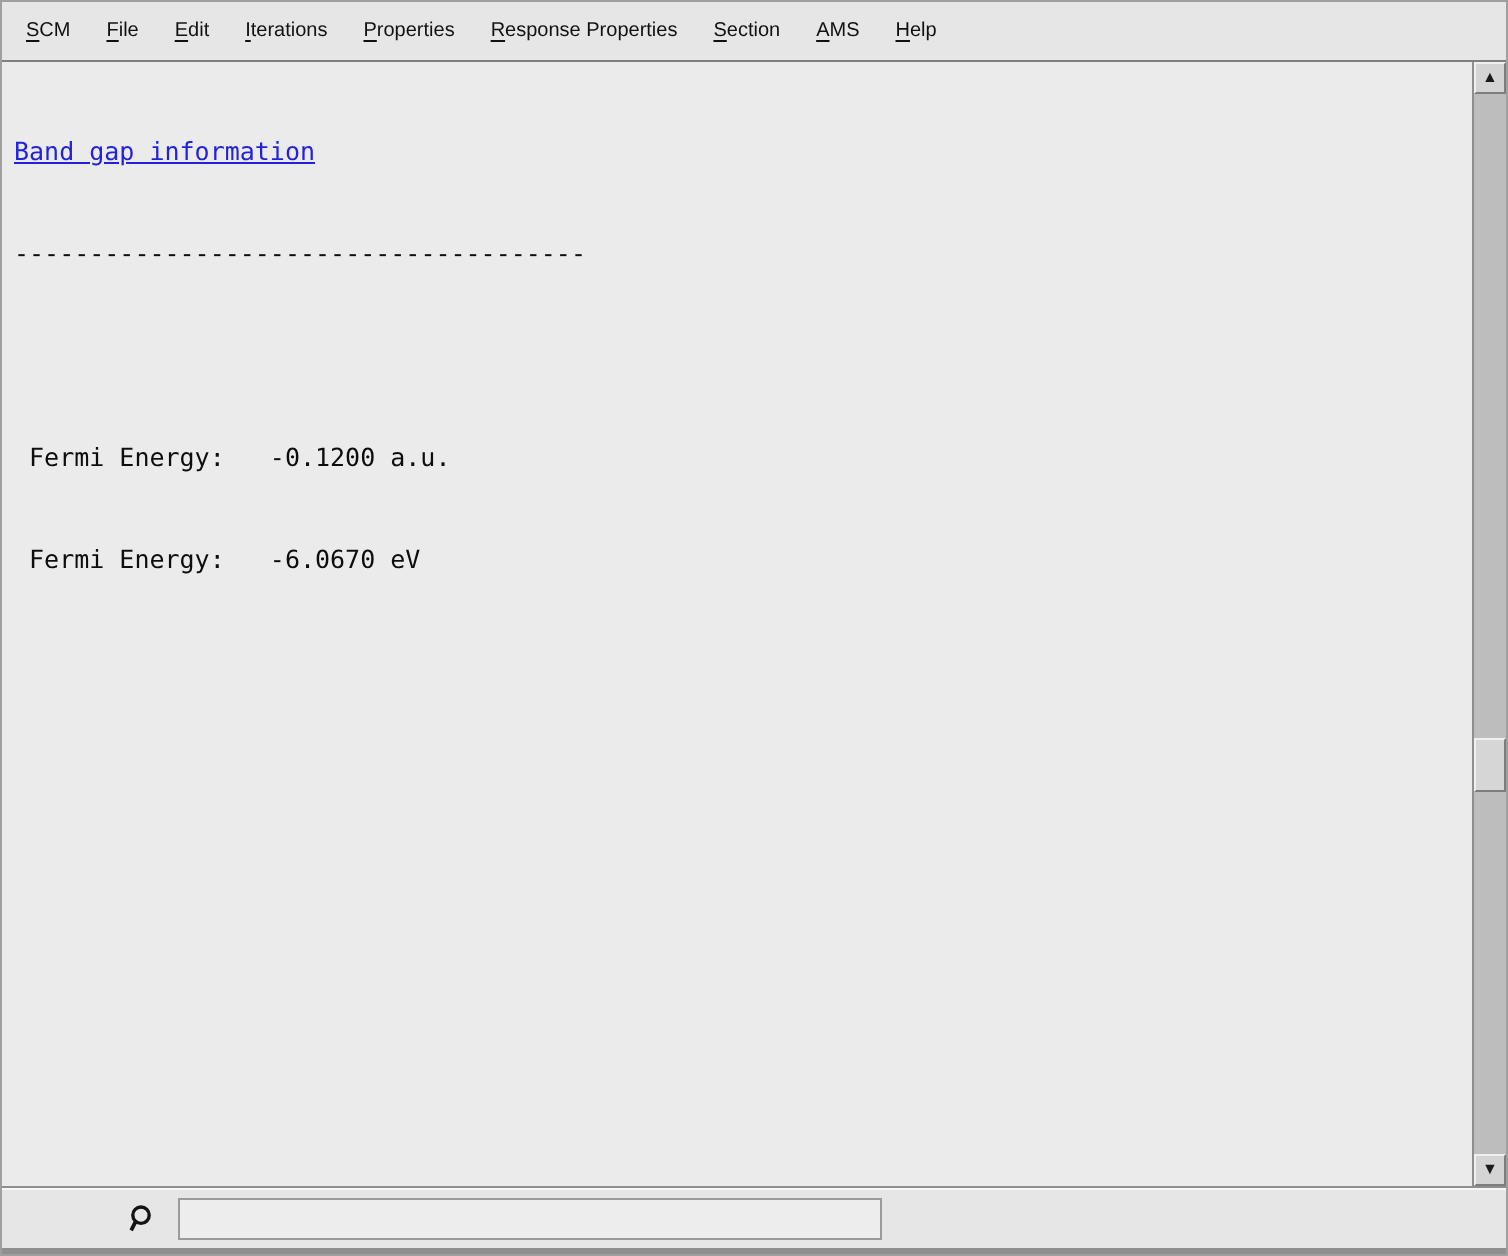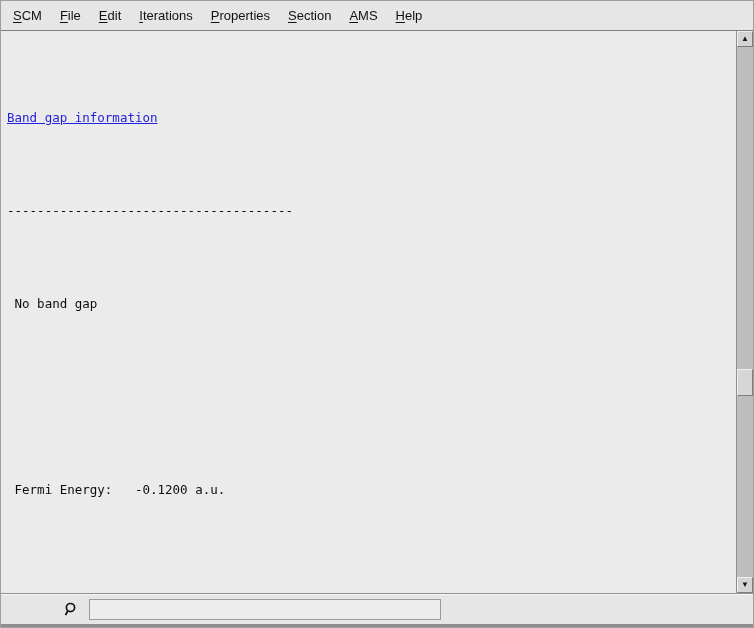--- a/index.html
+++ b/index.html
@@ -9,40 +9,40 @@
     border:1px solid #9f9f9f;
     background:#e8e8e8;
     font-family:"Liberation Sans", sans-serif;
     overflow:hidden;
     position:relative;
   }
   
   .menubar {
     height:29px; display:flex; align-items:center;
     background:#e6e6e6; padding-left:3px;
-    font-size:13px; color:#111;
+    font-size:10px; color:#111;
   }
   .menu-item { padding:3px 9px; white-space:nowrap; cursor:default; }
   .menu-item u { text-decoration:underline; text-underline-offset:2px; }
   
   .content-wrap {
     height:564px; display:flex;
     border-top:1px solid #7f7f7f;
     border-bottom:1px solid #8f8f8f;
     background:#ebebeb;
   }
   .textarea {
     flex:1; overflow:hidden;
     font-family:"DejaVu Sans Mono", monospace;
     font-size:12.5px; line-height:17px;
     color:#0d0d0d;
     padding:2px 0 0 6px;
     white-space:pre;
   }
-  .line { height:17px;margin-top:42px; }
+  .line { height:17px; }
   a.gap-link { color:var(--link-blue,#2222dd); text-decoration:underline; cursor:pointer; }
   .fermi-label { display:inline-block; width:17ch; }
   .unit { margin-left:1ch; }
   
   .scrollbar {
     width:17px; background:#bdbdbd;
     border-left:1px solid #8f8f8f;
     display:flex; flex-direction:column;
   }
   .sb-btn {
@@ -76,32 +76,33 @@
 <body>
 
 <div class="window">
 
   <div class="menubar">
       <div class="menu-item"><u>S</u>CM</div>
       <div class="menu-item"><u>F</u>ile</div>
       <div class="menu-item"><u>E</u>dit</div>
       <div class="menu-item"><u>I</u>terations</div>
       <div class="menu-item"><u>P</u>roperties</div>
+      <div class="menu-item"><u>R</u>esponse Properties</div>
       <div class="menu-item"><u>S</u>ection</div>
       <div class="menu-item"><u>A</u>MS</div>
       <div class="menu-item"><u>H</u>elp</div>
     </div>
 
   <div class="content-wrap">
     <div class="textarea">
       <div class="line"><a class="gap-link">Band gap information</a></div>
       <div class="line">--------------------------------------</div>
-      <div class="line"> No band gap</div>
       <div class="line blank"></div>
       <div class="line"><span class="fermi-label"> Fermi Energy:</span><span>-0.1200</span><span class="unit">a.u.</span></div>
+      <div class="line"><span class="fermi-label"> Fermi Energy:</span><span>-6.0670</span><span class="unit">eV</span></div>
       <div class="line blank"></div>
       <div class="line blank"></div>
       <div class="line blank"></div>
       <div class="line blank"></div>
       <div class="line blank"></div>
       
       
       
       
       

